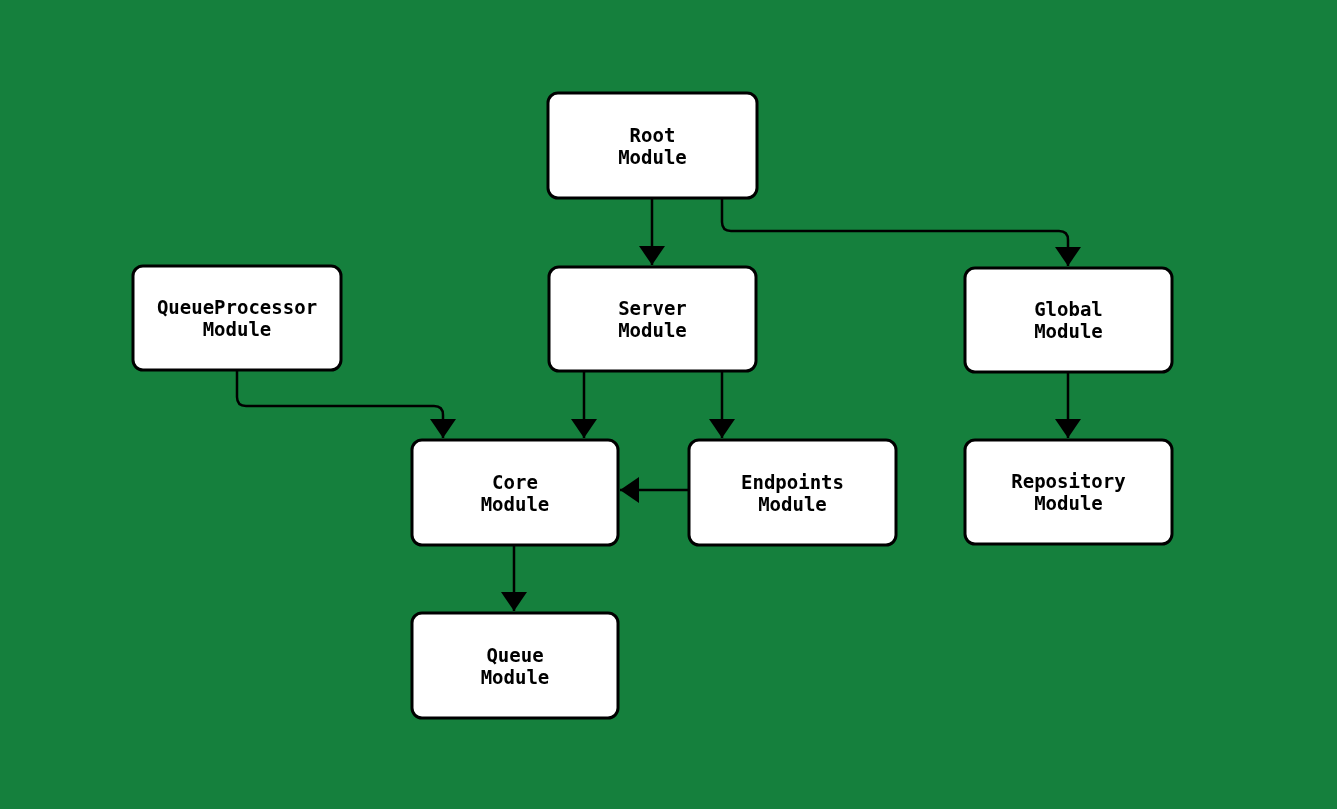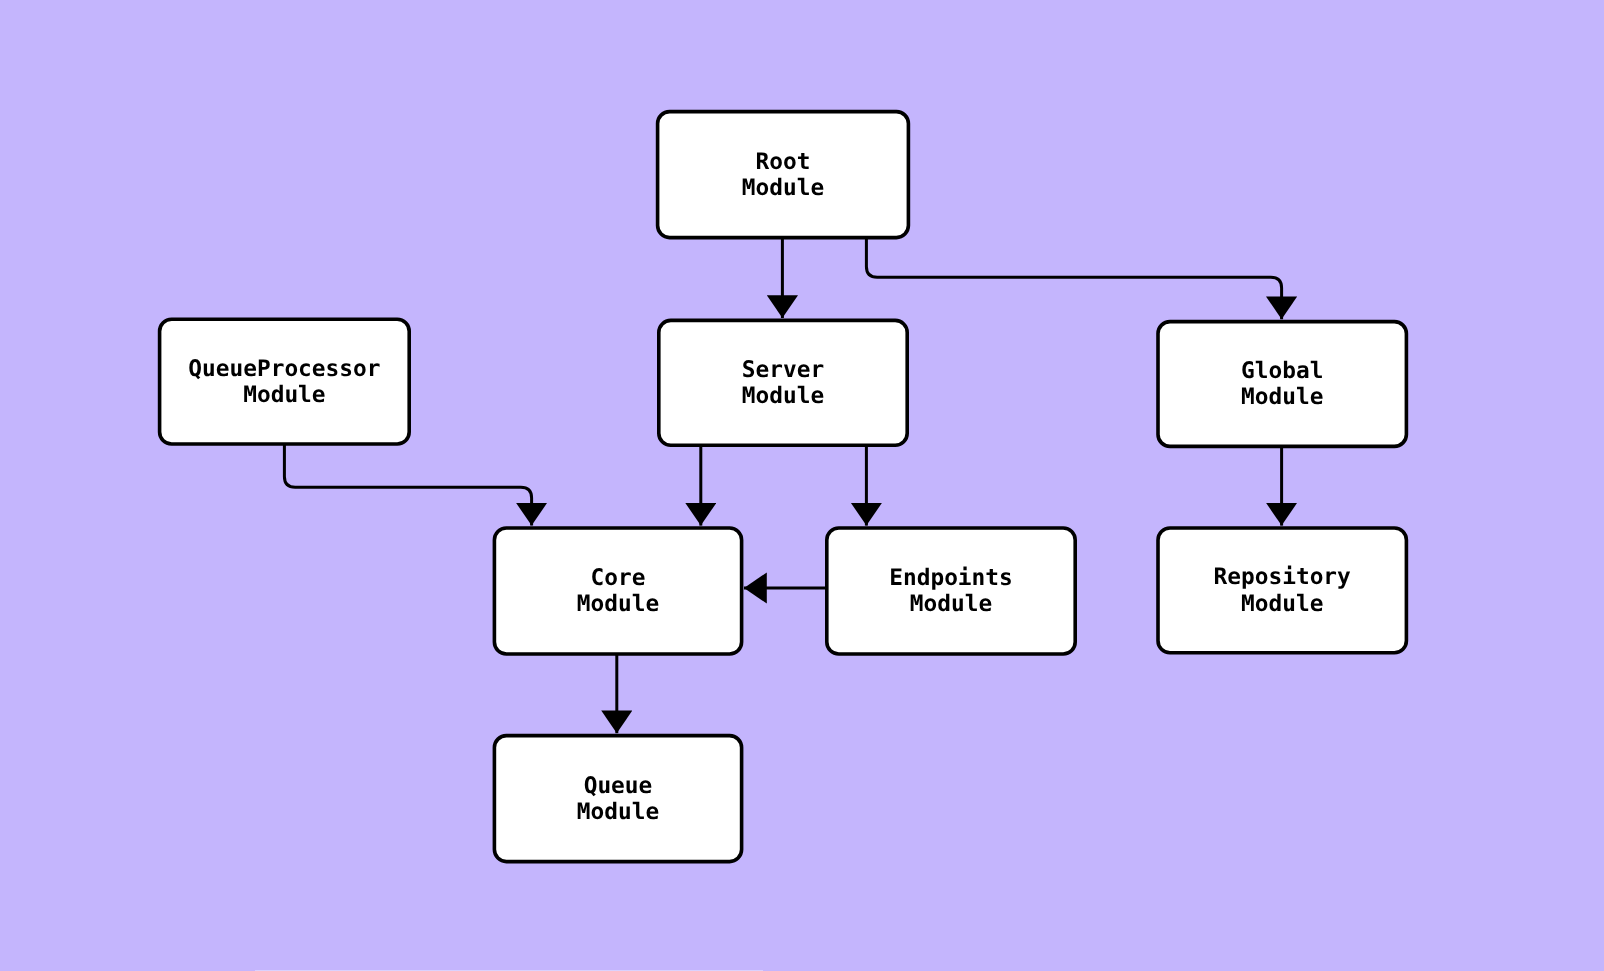--- a/index.html
+++ b/index.html
@@ -4,21 +4,21 @@
 <style>
   html, body {
     margin: 0;
     padding: 0;
     background: #ffffff;
   }
   .canvas {
     position: relative;
     width: 1337px;
     height: 809px;
-    background: #c4b5fd;
+    background: #15803d;
     overflow: hidden;
   }
   svg {
     display: block;
   }
   .node-box {
     fill: #ffffff;
     stroke: #000000;
     stroke-width: 3;
   }

